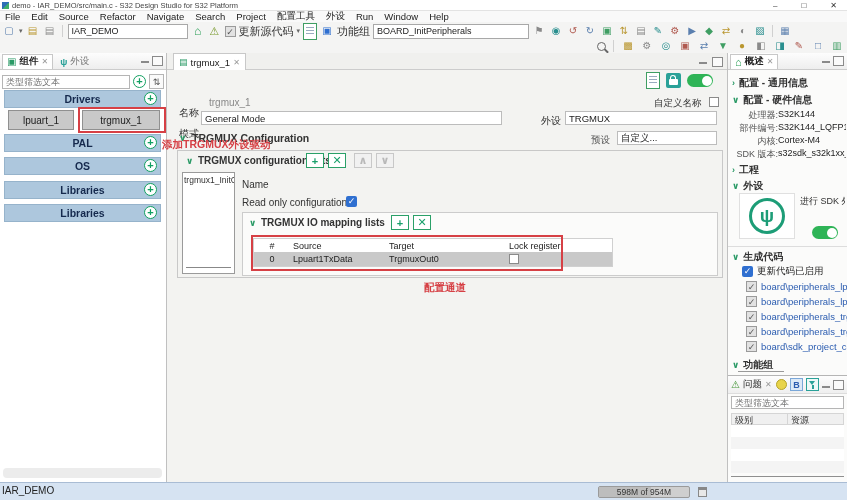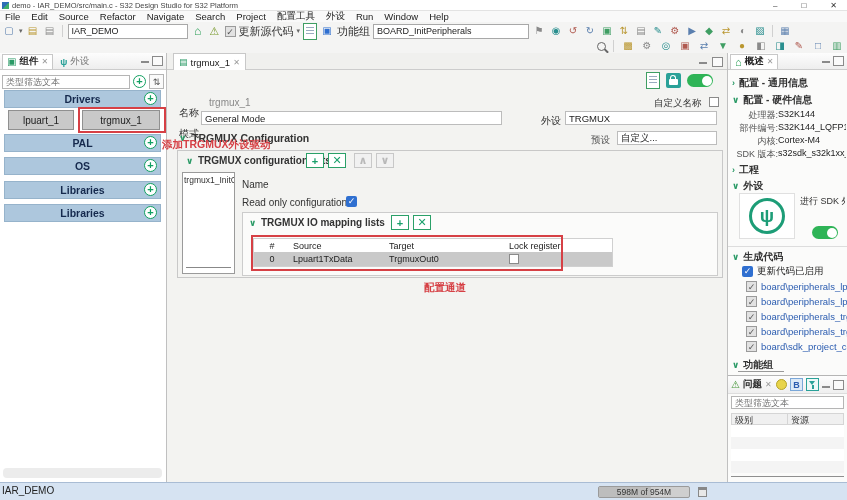--- a/index.html
+++ b/index.html
@@ -431,21 +431,21 @@
 
     <div class="rp-row" style="top:305px">
       <span class="arrow-g">∨</span>
       <span class="sec-label">功能组</span>
     </div>
     <div class="fg-underline"></div>
 
     <div class="problems">
       <div class="pr-tabs">
         <span style="color:#4a9a3f;font-size:10px">⚠</span>
-        <span style="font-weight:bold;font-size:9.5px">问题</span>
+        <span style="font-weight:normal;font-size:9.5px">问题</span>
         <span class="tabx">✕</span>
         <span style="margin-left:auto;display:flex;gap:3px;align-items:center">
           <span class="bulb"></span>
           <span class="bbtn">B</span>
           <span class="funnel"></span>
           <span class="pbtn min"></span>
           <span class="pbtn"></span>
         </span>
       </div>
       <input class="pr-filter" placeholder="类型筛选文本" style="">

